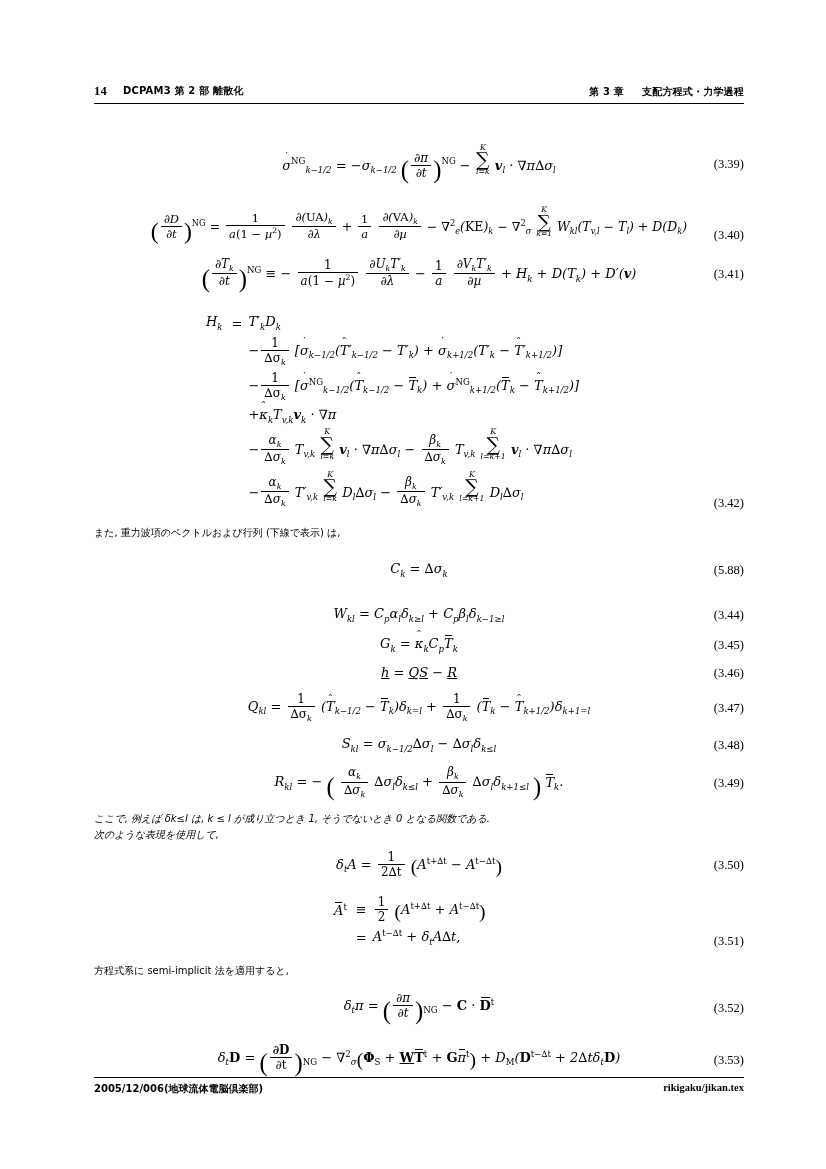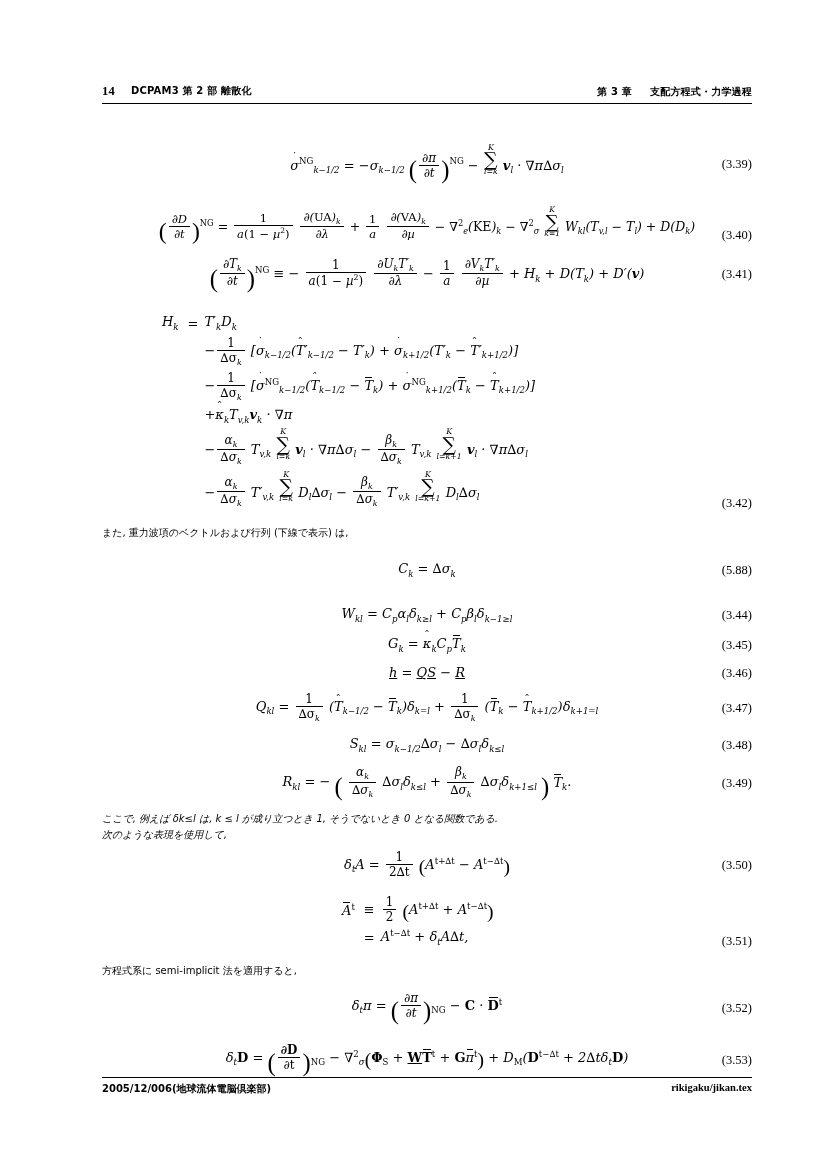--- a/index.html
+++ b/index.html
@@ -10,21 +10,21 @@
   body {
     width: 826px;
     height: 1169px;
     font-family: "Liberation Serif", serif;
     color: #000000;
     position: relative;
     overflow: hidden;
   }
   .page {
     position: absolute;
-    left: 14px; top: 0;
+    left: 6px; top: 0;
     width: 682px;
     height: 1169px;
   }
   
   .header {
     position: absolute;
     left: 88px;
     top: 84px;
     width: 650px;
     display: flex;
@@ -239,21 +239,21 @@
         <span class="frac frac-i"><span class="num">∂U<sub>k</sub>T′<sub>k</sub></span><span>∂λ</span></span>
         −
         <span class="frac"><span class="num"><span class="mathup">1</span></span><span><span class="math">a</span></span></span>
         <span class="frac frac-i"><span class="num">∂V<sub>k</sub>T′<sub>k</sub></span><span>∂µ</span></span>
         + H<sub>k</sub> + <span class="cal">D</span>(T<sub>k</sub>) + <span class="cal">D</span>′(<span class="bold">v</span>)
       </div>
       <div class="eq-tag">(3.41)</div>
     </div>
 
     <div class="eq-row" style="margin-top:20px;">
-      <table class="aligned math" style="margin-left:60px;">
+      <table class="aligned math" style="margin-left:112px;">
         <tbody>
             <tr>
           <td class="lhs">H<sub>k</sub></td>
           <td class="rel">=</td>
           <td class="rhs">T′<sub>k</sub>D<sub>k</sub></td>
         </tr>
         <tr>
           <td class="lhs"></td>
           <td class="rel"></td>
           <td class="rhs">

